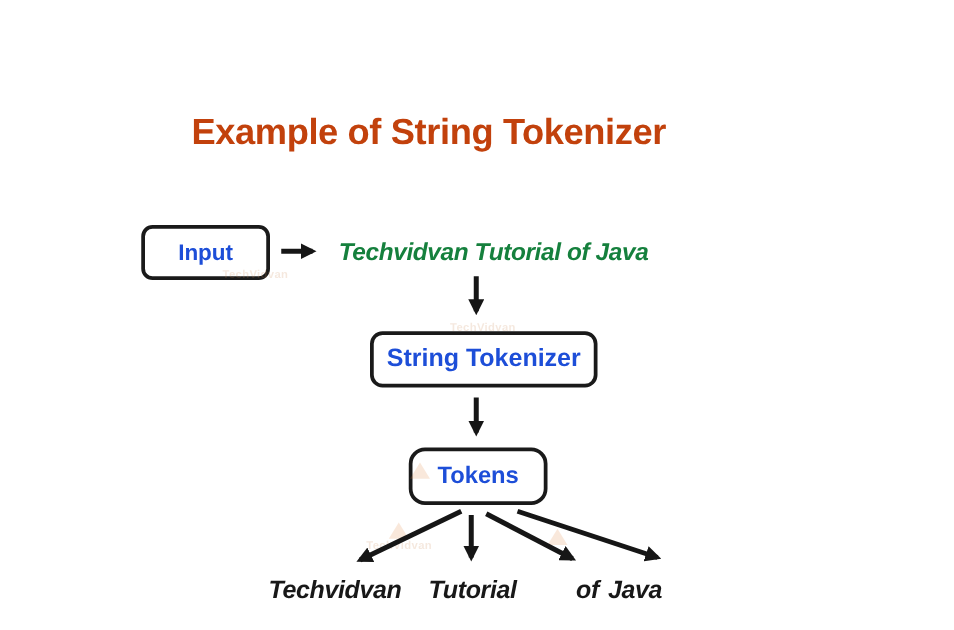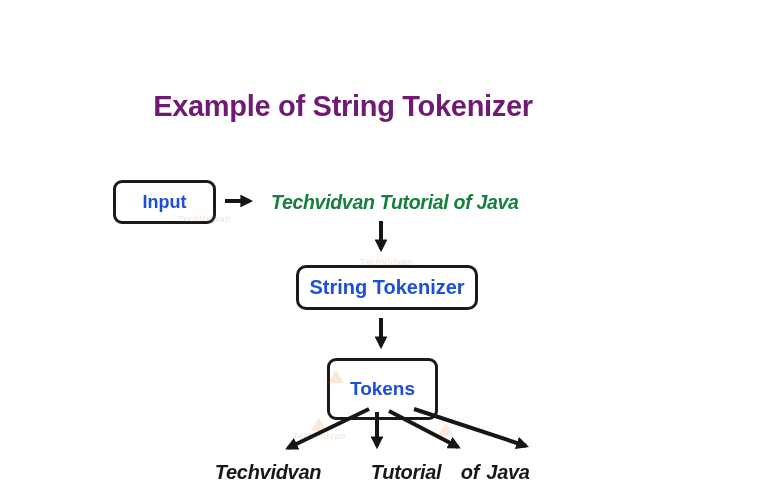--- a/index.html
+++ b/index.html
@@ -7,50 +7,50 @@
     position:relative;
     width:763px;height:504px;
     background:#ffffff;
     overflow:hidden;
     font-family:"Liberation Sans", sans-serif;
   }
   
   .title{
     position:absolute;left:43px;top:88px;width:600px;
     text-align:center;
-    color:#701a75;
+    color:#c2410c;
     font-size:29px;line-height:37px;font-weight:700;
     letter-spacing:-0.3px;
   }
   
   .box{
     position:absolute;
     box-sizing:border-box;
     border:3px solid #1a1a1a;
     border-radius:9px;
     background:#ffffff;
     display:flex;align-items:center;justify-content:center;
     color:#1d4ed8;font-weight:700;
   }
   .input-box{left:113px;top:180px;width:103px;height:44px;font-size:18px;}
   .st-box{left:296px;top:265px;width:182px;height:45px;font-size:20px;border-radius:10px;}
-  .tokens-box{left:327px;top:358px;width:111px;height:62px;font-size:19px;}
+  .tokens-box{left:327px;top:358px;width:111px;height:46px;font-size:19px;border-radius:13px;}
   
   .sentence{
     position:absolute;left:271px;top:190px;
     font-style:italic;font-weight:700;font-size:19.5px;line-height:24px;
     color:#15803d;letter-spacing:-0.3px;white-space:nowrap;
   }
   .token{
     position:absolute;top:460px;
     transform:translateX(-50%);
     font-style:italic;font-weight:700;font-size:20px;line-height:25px;
     color:#181818;letter-spacing:-0.3px;white-space:nowrap;
   }
-  .tok-1{left:268px;} .tok-2{left:378px;margin-left:28px;} .tok-3{left:470px;} .tok-4{left:508px;}
+  .tok-1{left:268px;} .tok-2{left:378px;} .tok-3{left:470px;} .tok-4{left:508px;}
   
   svg.arrows{position:absolute;left:0;top:0;width:763px;height:504px;pointer-events:none;}
   svg.arrows line{stroke:#161616;stroke-width:4;}
   
   .wm{
     position:absolute;
     opacity:0.18;
     filter:blur(0.4px);
     display:flex;flex-direction:column;align-items:center;
     color:#d98e4f;

